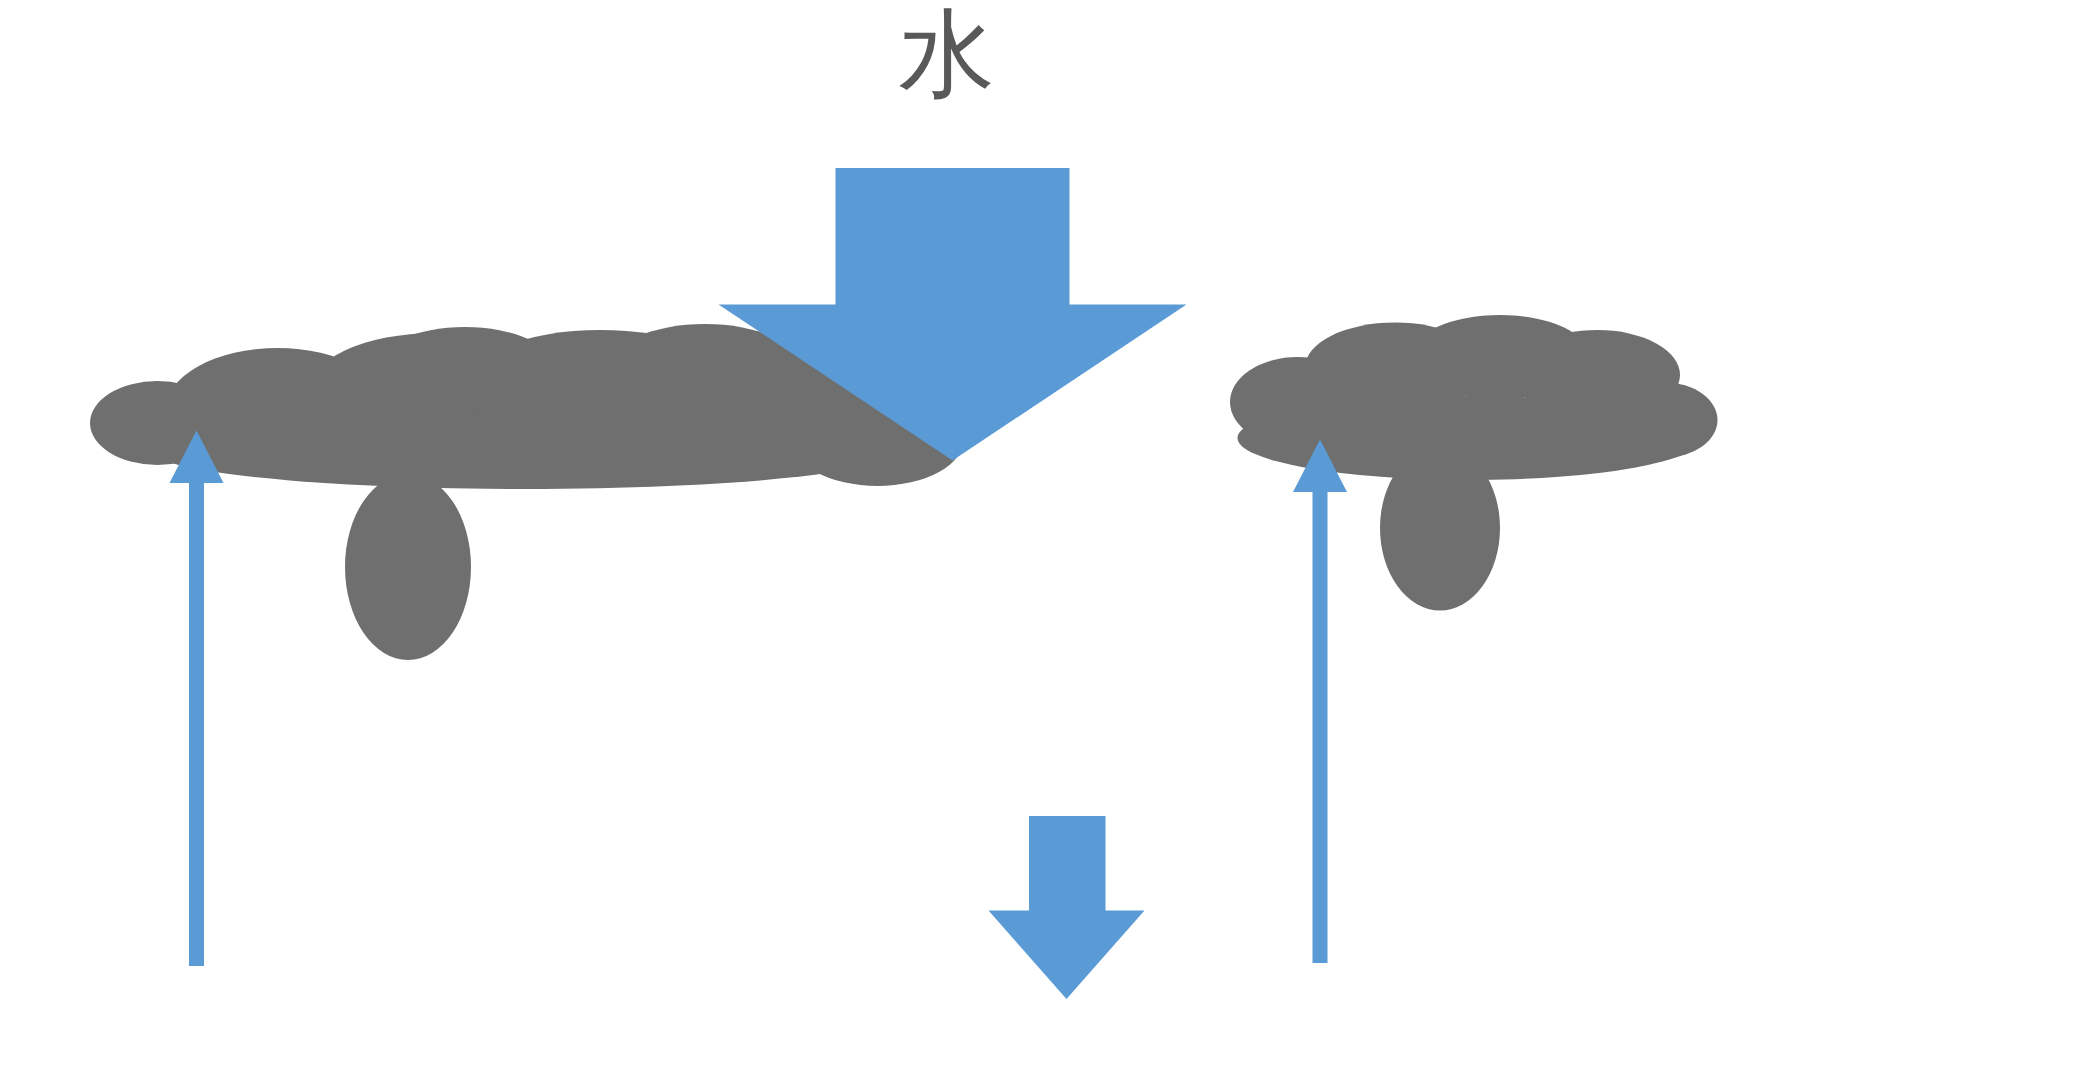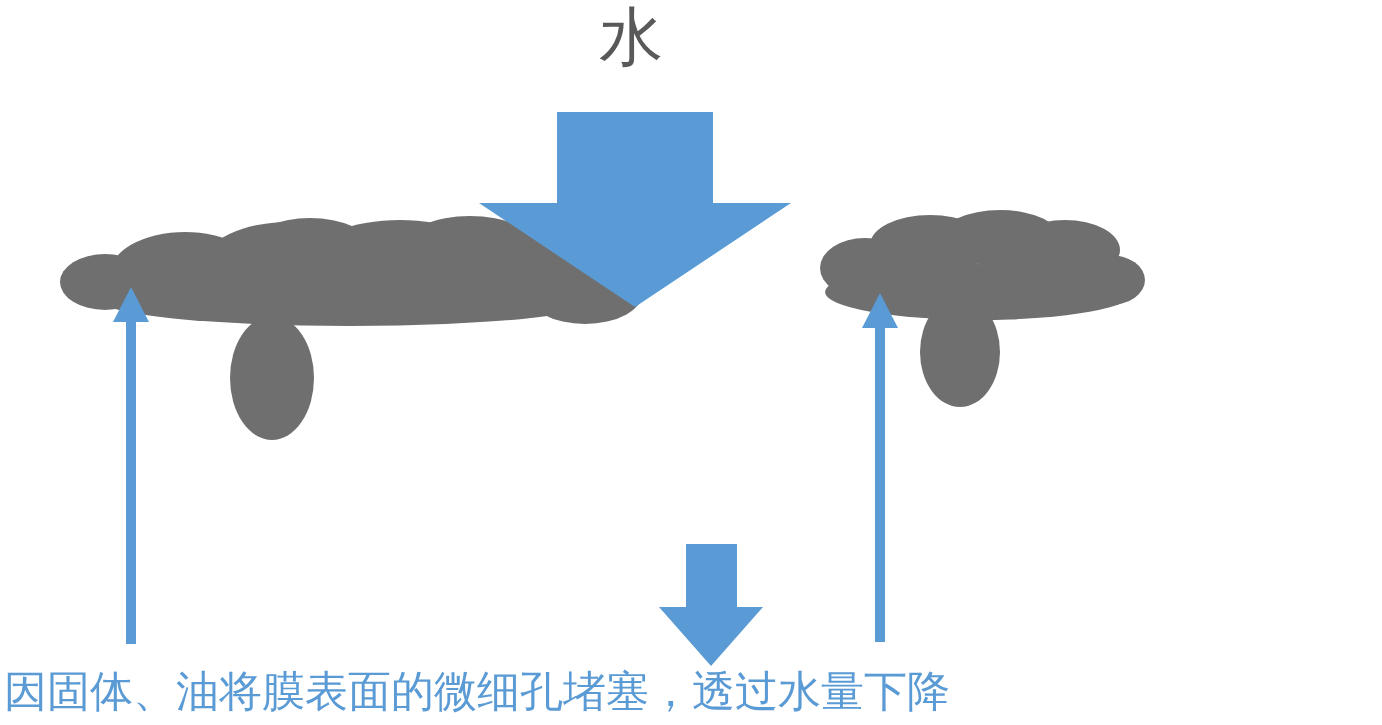--- a/index.html
+++ b/index.html
@@ -103,15 +103,14 @@
     </g>
 
     <g fill="#5B9BD5">
       <rect x="875" y="322" width="10" height="320"></rect>
       <polygon points="862,328 898,328 880,293"></polygon>
     </g>
 
     <polygon points="686,544 737,544 737,607 763,607 711,666 659,607 686,607" fill="#5B9BD5"></polygon>
   </svg>
 
-  <div class="caption">因固体、油将膜表面的微细孔堵塞，透过水量下降</div>
 
 </div>
 
 </body></html>

